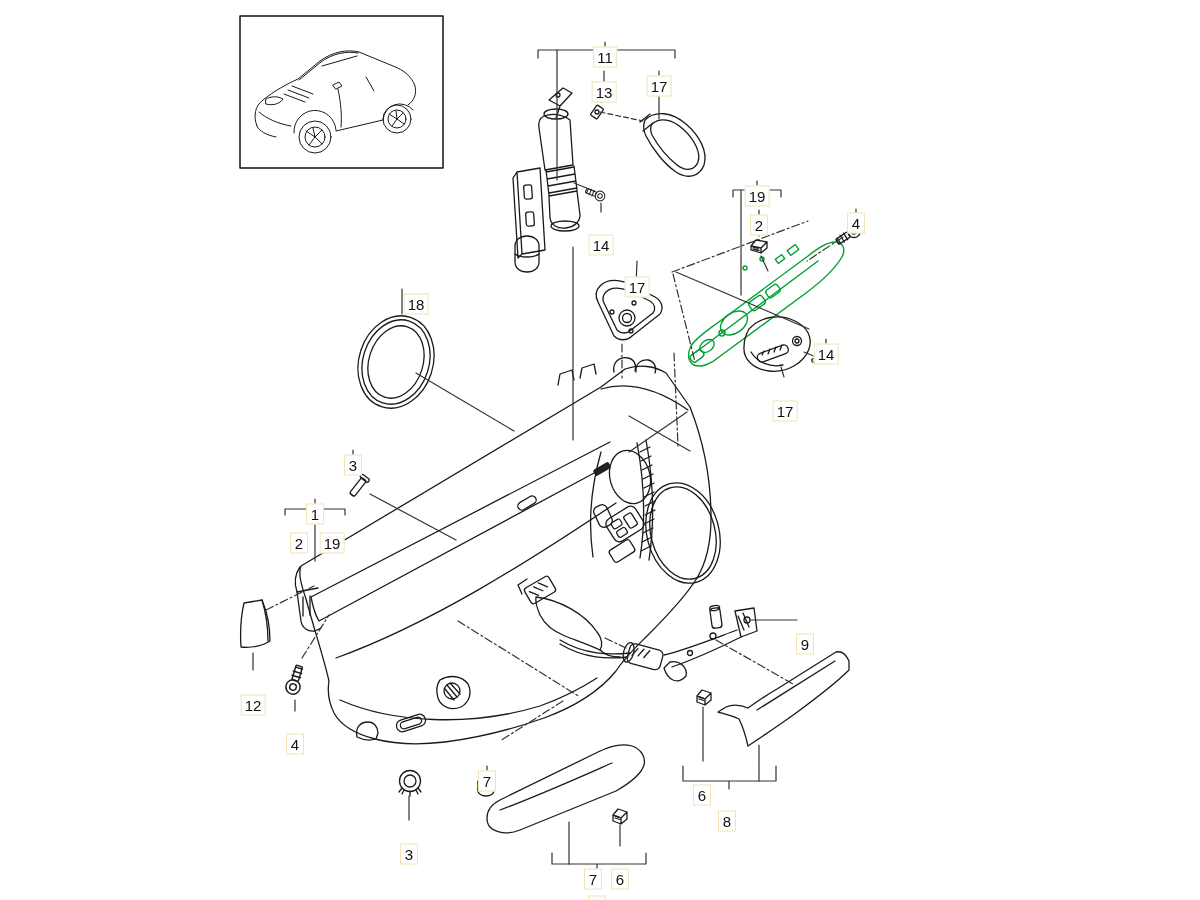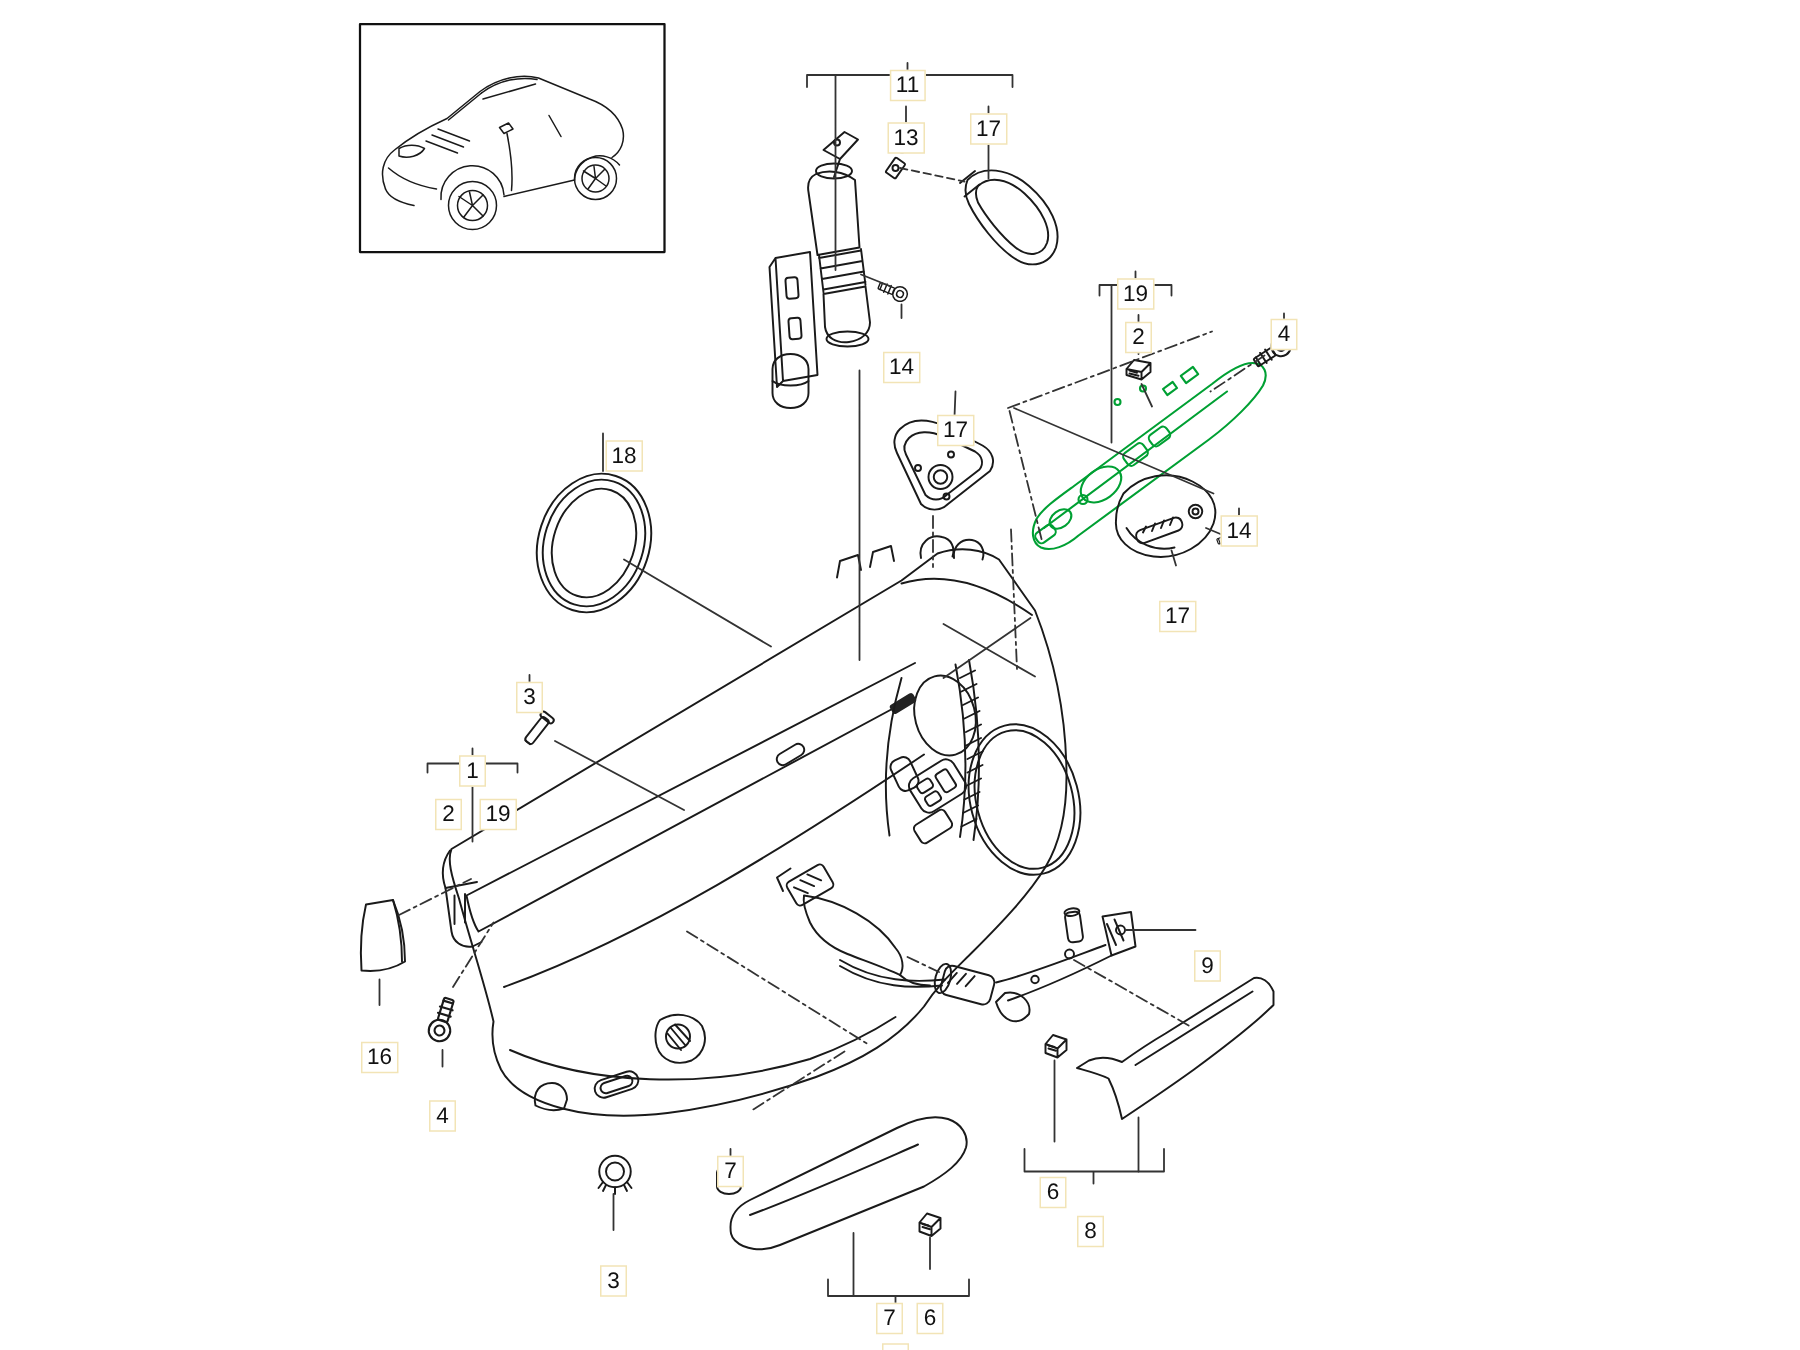--- a/index.html
+++ b/index.html
@@ -314,21 +314,21 @@
 <div class="lbl" style="left:759px;top:201px">2</div>
 <div class="lbl" style="left:856px;top:199px">4</div>
 <div class="lbl" style="left:826px;top:330px">14</div>
 <div class="lbl" style="left:785px;top:387px">17</div>
 <div class="lbl" style="left:637px;top:263px">17</div>
 <div class="lbl" style="left:416px;top:280px">18</div>
 <div class="lbl" style="left:353px;top:441px">3</div>
 <div class="lbl" style="left:315px;top:490px">1</div>
 <div class="lbl" style="left:299px;top:519px">2</div>
 <div class="lbl" style="left:332px;top:519px">19</div>
-<div class="lbl" style="left:253px;top:681px">16</div>
+<div class="lbl" style="left:253px;top:681px">12</div>
 <div class="lbl" style="left:295px;top:720px">4</div>
 <div class="lbl" style="left:409px;top:830px">3</div>
 <div class="lbl" style="left:487px;top:757px">7</div>
 <div class="lbl" style="left:805px;top:620px">9</div>
 <div class="lbl" style="left:702px;top:771px">6</div>
 <div class="lbl" style="left:727px;top:797px">8</div>
 <div class="lbl" style="left:593px;top:855px">7</div>
 <div class="lbl" style="left:620px;top:855px">6</div>
 <div class="lbl" style="left:597px;top:882px">5</div>
 </div>

